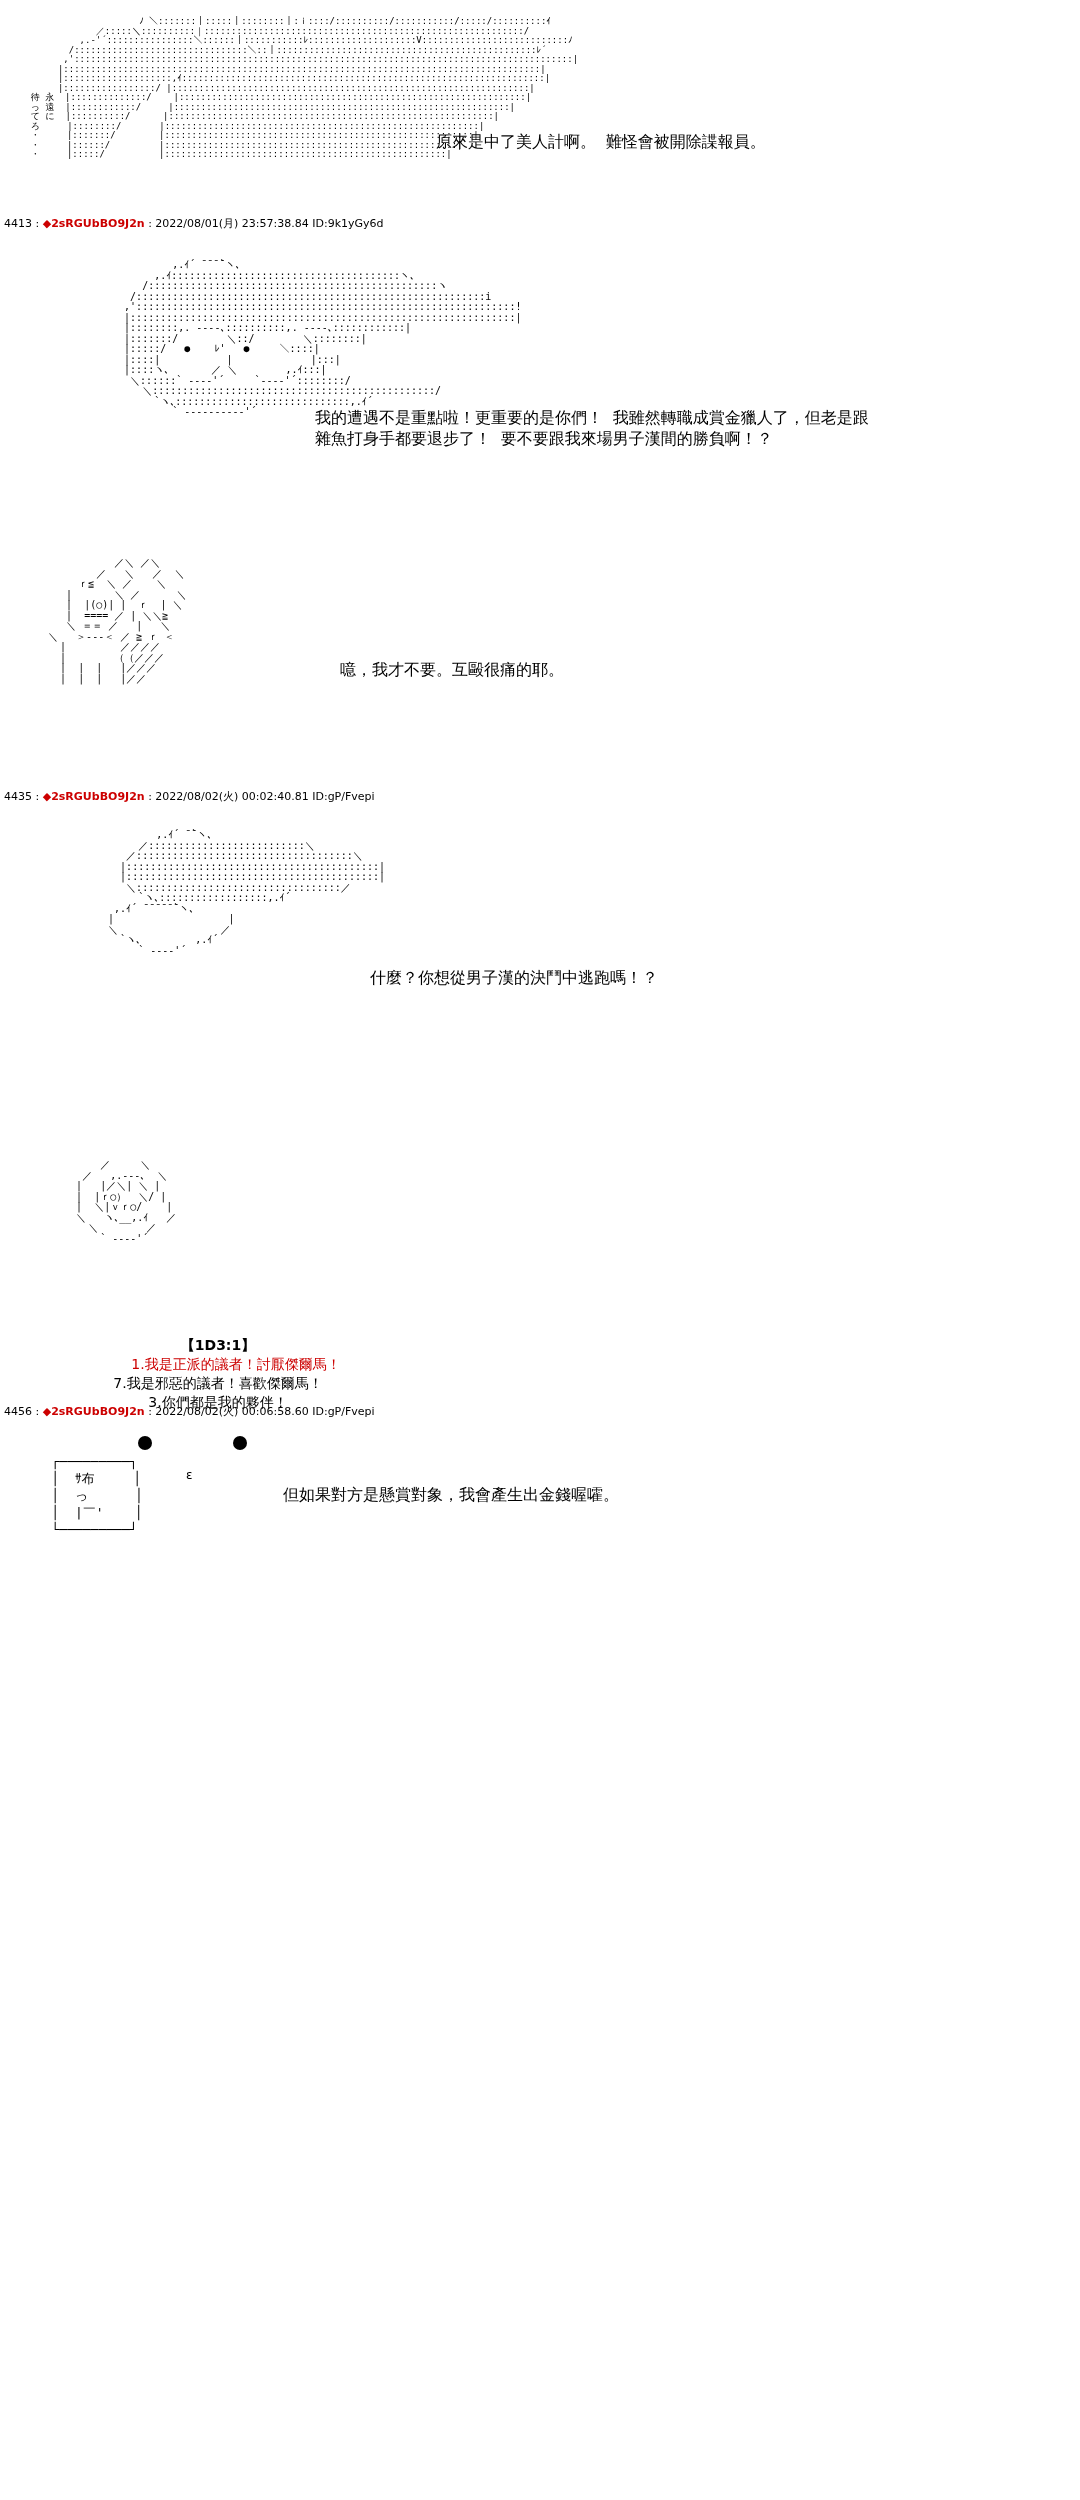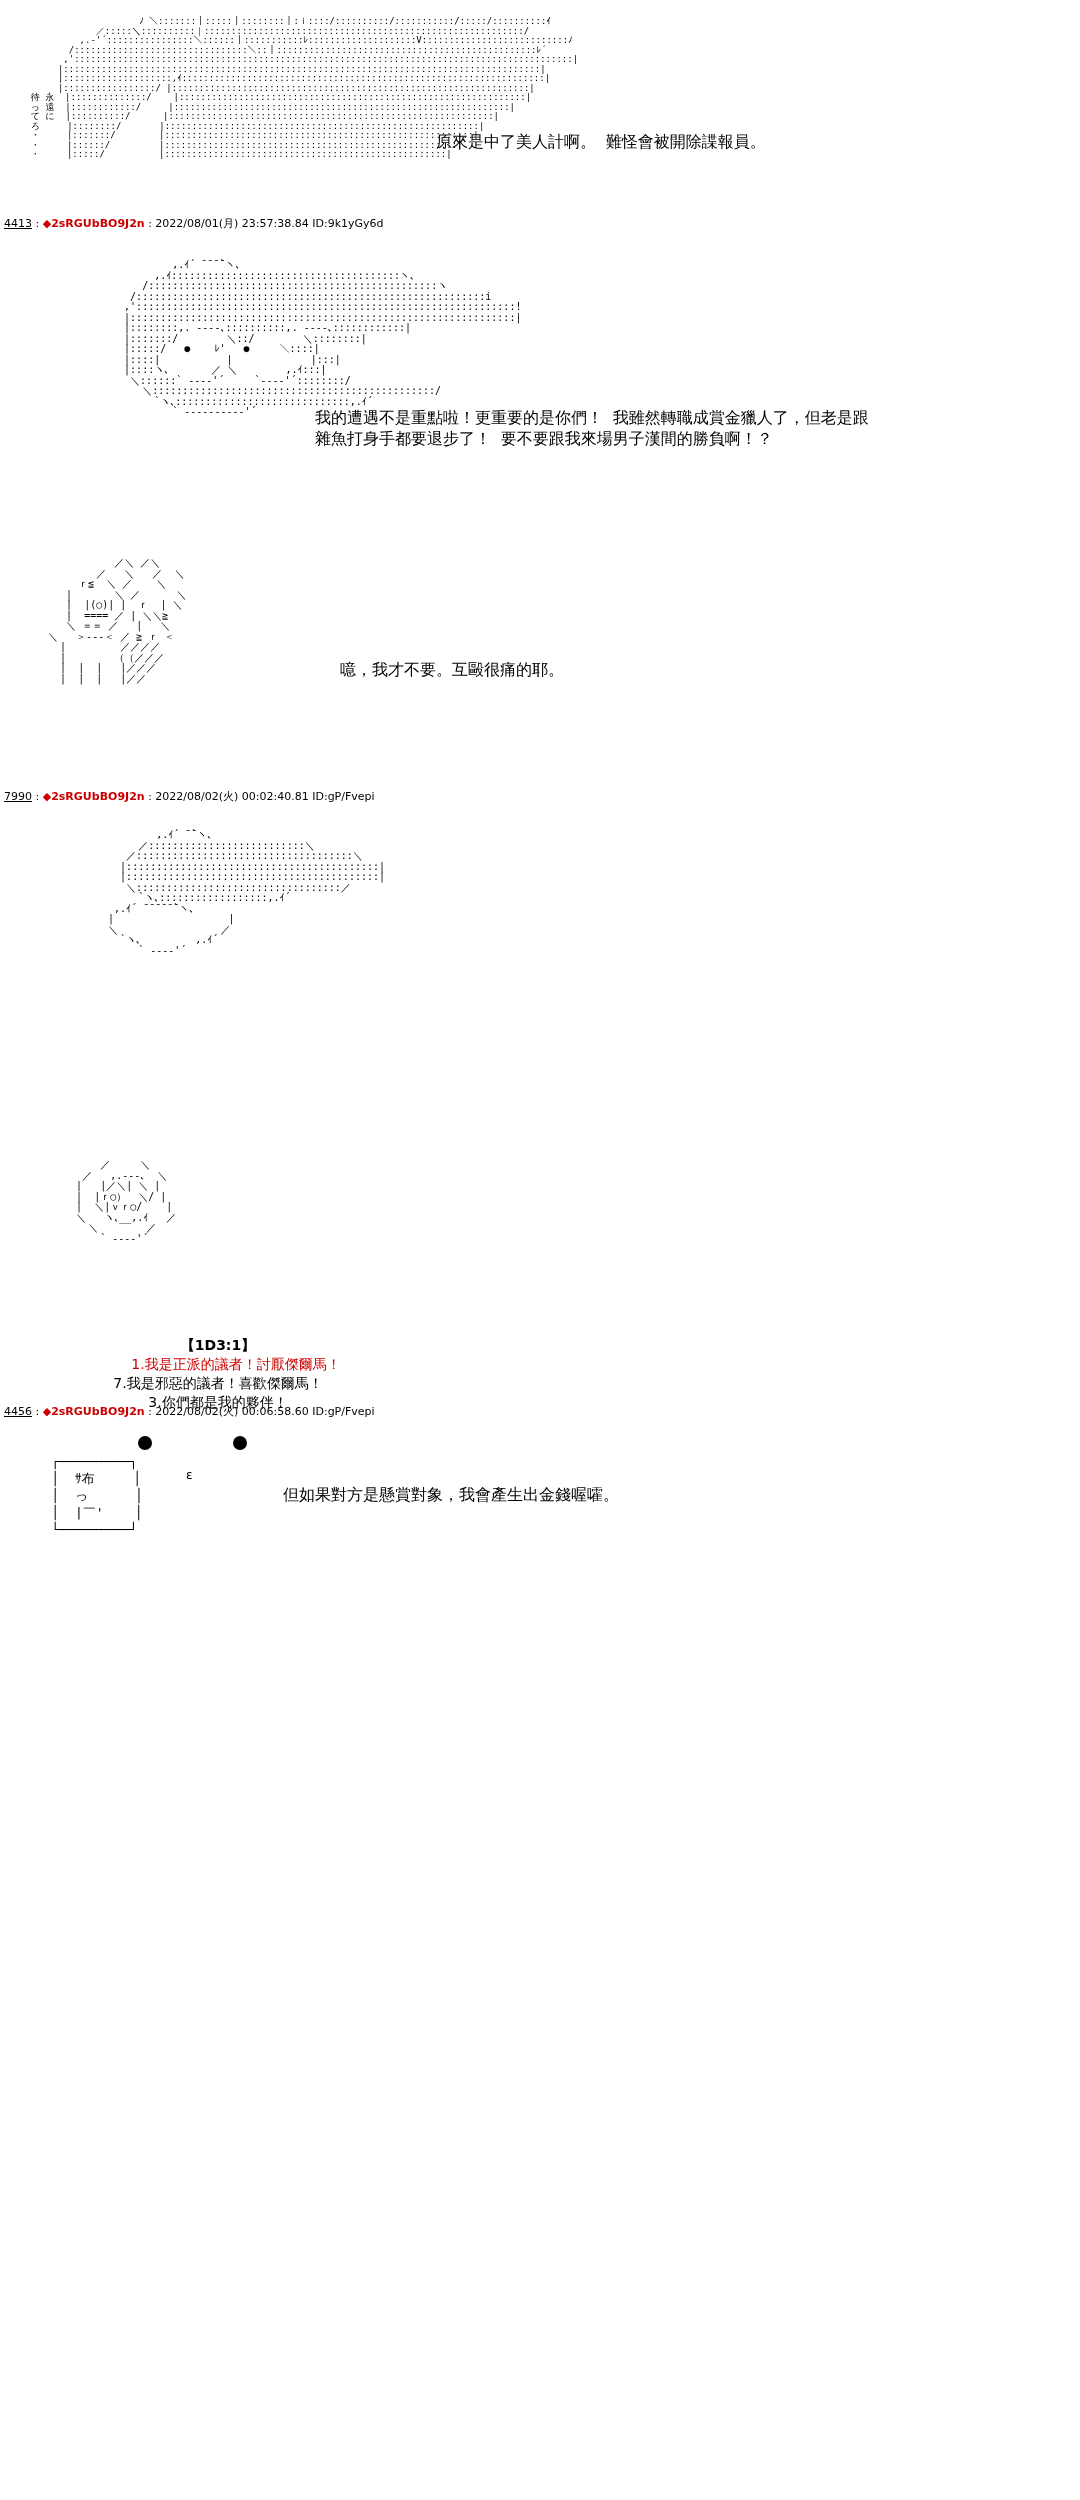--- a/index.html
+++ b/index.html
@@ -26,21 +26,21 @@
     white-space: pre;
     letter-spacing: 0px;
     color: #000000;
   }
   .meta {
     font-family: "DejaVu Sans", sans-serif;
     font-size: 11px;
     color: #000000;
     white-space: nowrap;
   }
-  .meta .num { color: #000000; text-decoration: underline; }
+  .meta .num { color: #000000; }
   .meta .name { color: #cc0000; font-weight: bold; }
   .meta .rest { color: #000000; }
   .choices {
     font-family: "DejaVu Sans", sans-serif;
     font-size: 14px;
     line-height: 19px;
     text-align: center;
   }
   .choice-head { color: #000000; font-weight: bold; }
   .choice-sel { color: #cc0000; margin-left: 36px; }
@@ -110,38 +110,39 @@
    ＼   ＞‐-‐＜ ／ ≧ ｒ ＜
      |         ／／／／
      |        （（／／／
      |  |  |   |／／／
      |  |  |   |／／</pre>
   </div>
 
   <div class="abs" style="left:340px; top:660px; width:480px;">噫，我才不要。互毆很痛的耶。</div>
 
   <div class="abs meta" style="left:4px; top:789px;">
-    <span class="num">7990</span><span> : </span><span class="name">◆2sRGUbBO9J2n</span><span class="rest"> : 2022/08/02(火) 00:02:40.81 ID:gP/Fvepi</span>
+    <span class="num">4435</span><span> : </span><span class="name">◆2sRGUbBO9J2n</span><span class="rest"> : 2022/08/02(火) 00:02:40.81 ID:gP/Fvepi</span>
   </div>
 
   <div class="abs" style="left:90px; top:820px; width:420px;">
     <pre class="aa" style="font-size:10px; line-height:10.5px;">           ,.ｲ´ ̄ ̄`ヽ､
         ／::::::::::::::::::::::::::＼
       ／::::::::::::::::::::::::::::::::::::＼
      |::::::::::::::::::::::::::::::::::::::::::|
      |::::::::::::::::::::::::::::::::::::::::::|
       ＼::::::::::::::::::::::::::::::::::／
         `ヽ､::::::::::::::::::,.ｲ´
     ,.ｲ´ ̄ ̄ ̄ ̄ ̄ ̄`ヽ､
    |                   |
    ＼                 ／
      `ヽ､         ,.ｲ´
         ` ‐--‐'´</pre>
   </div>
 
+  <div class="abs" style="left:370px; top:968px; width:520px;">什麼？你想從男子漢的決鬥中逃跑嗎！？</div>
 
   <div class="abs" style="left:40px; top:1150px; width:400px;">
     <pre class="aa" style="font-size:10px; line-height:10.5px;">          ／     ＼
        ／   ,.-‐-､  ＼
       |   |／＼| ＼ |
       |  |ｒ○）  ＼/ |
       |  ＼|ｖｒ○/    |
       ＼   ヽ､__,.ｲ   ／
         ＼        ／
           ` ‐--‐'´</pre>

